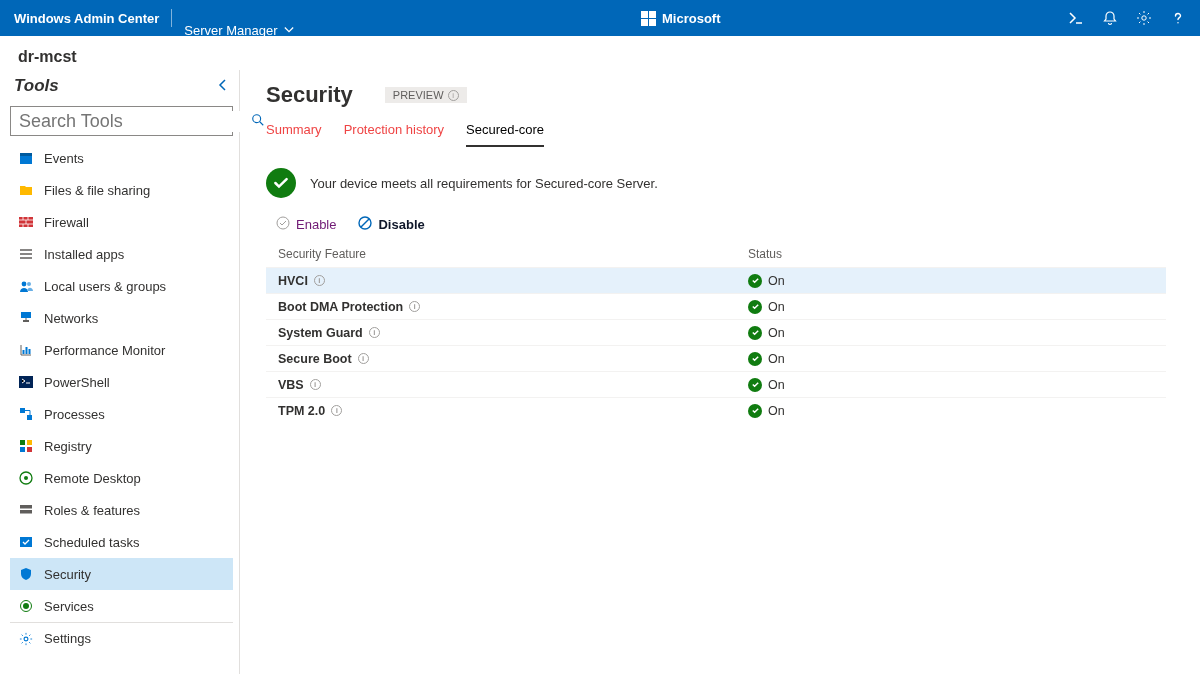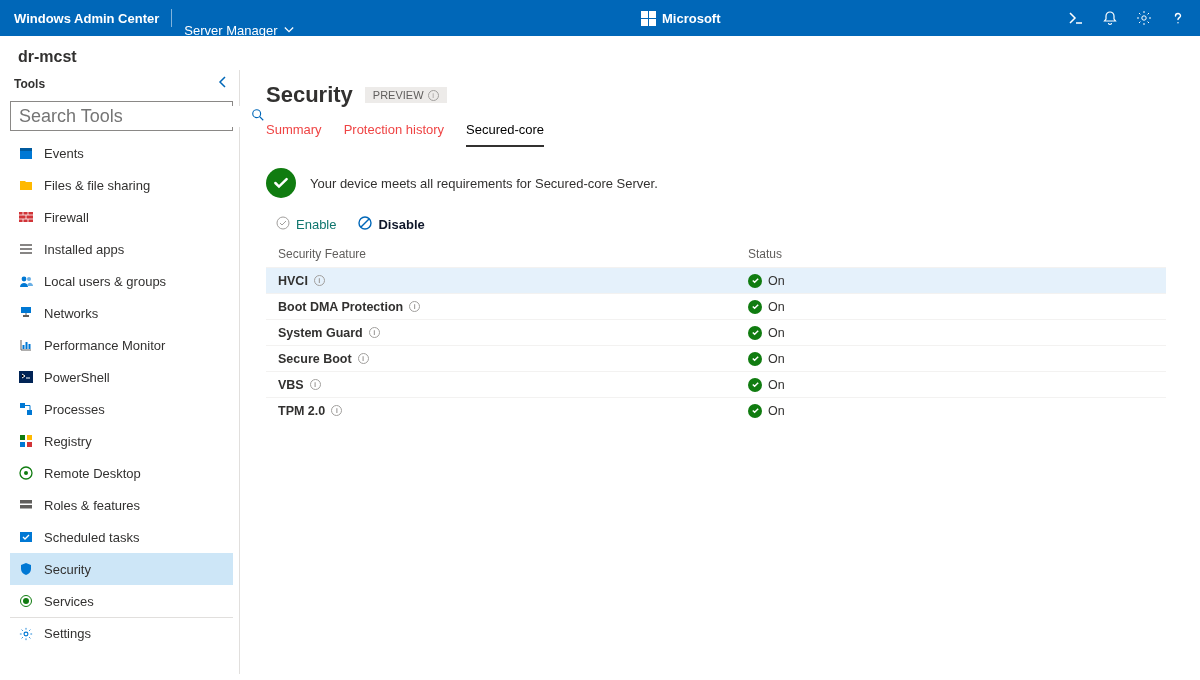--- a/index.html
+++ b/index.html
@@ -16,43 +16,43 @@
   .topbar .right { display: flex; align-items: center; gap: 18px; }
   .topbar .right svg, .topbar svg { fill: #fff; }
   .icon-button { cursor: pointer; display: flex; align-items: center; }
   
   .server-name { padding: 12px 18px 4px; font-size: 16px; font-weight: 700; }
   
   .body { display: flex; height: calc(680px - 36px - 40px); }
   
   .sidebar { width: 240px; border-right: 1px solid #e1dfdd; padding: 0 6px 0 10px; display: flex; flex-direction: column; }
   .tools-header { display: flex; align-items: center; justify-content: space-between; padding: 6px 4px 10px; }
-  .tools-header .title { font-size: 12px; font-weight: 600; }
+  .tools-header .title { font-size: 17px; font-weight: 600; font-style: italic; }
   .search-wrap { display: flex; align-items: center; border: 1px solid #8a8886; height: 30px; padding: 0 8px; margin-bottom: 6px; }
   .search-wrap input { flex: 1; border: none; outline: none; font-size: 18px; }
   .tools-list { flex: 1; overflow-y: auto; position: relative; }
   .tool-item { display: flex; align-items: center; gap: 10px; height: 32px; padding: 0 8px; cursor: pointer; color: #323130; }
   .tool-item.selected { background: #cde6f7; }
   .tool-item .ticon { width: 16px; height: 16px; display: flex; align-items: center; justify-content: center; }
   .tools-list::-webkit-scrollbar { width: 14px; }
   .tools-list::-webkit-scrollbar-thumb { background: #c8c6c4; }
   .tools-list::-webkit-scrollbar-track { background: #f3f2f1; }
   
   .main { flex: 1; padding: 12px 26px; overflow: auto; }
   .page-title-row { display: flex; align-items: center; gap: 12px; margin-bottom: 14px; }
   .page-title { font-size: 22px; font-weight: 600; }
-  .preview-badge { background: #edebe9; padding: 2px 8px; font-size: 11px; color: #605e5c; display: flex; align-items: center; gap: 4px; }
+  .preview-badge { background: #edebe9; padding: 2px 8px; font-size: 11px; color: #605e5c; display: flex; align-items: center; gap: 4px; margin-left: 20px; }
   .tabs { display: flex; gap: 22px; border-bottom: 1px solid transparent; margin-bottom: 20px; }
   .tab { padding-bottom: 8px; cursor: pointer; color: #ef4444; }
   .tab.active { color: #000000; border-bottom: 2px solid #323130; font-weight: 400; }
   .status-banner { display: flex; align-items: center; gap: 14px; margin-bottom: 18px; }
   .check-circle { width: 30px; height: 30px; border-radius: 50%; background: #107c10; display: flex; align-items: center; justify-content: center; }
   .actions { display: flex; gap: 22px; margin-bottom: 8px; padding-left: 10px; }
   .action { display: flex; align-items: center; gap: 6px; cursor: pointer; }
-  .action.disabled { color: #0f766e; }
+  .action.disabled { color: #701a75; }
   .feat-table { width: 900px; }
   .feat-header, .feat-row { display: flex; align-items: center; height: 26px; }
   .feat-header { color: #605e5c; font-size: 12px; border-bottom: 0; padding: 0 12px; }
   .col-name { flex: 0 0 470px; }
   .col-status { flex: 0 0 120px; display: flex; align-items: center; gap: 6px; }
   .feat-row { padding: 0 12px; font-size: 12.5px; border-top: 1px solid #f3f2f1; }
   .feat-row .fname { font-weight: 600; display: flex; align-items: center; gap: 6px; }
   .feat-row.selected { background: #e5f1fb; }
   .status-on { width: 14px; height: 14px; border-radius: 50%; background: #107c10; display: inline-flex; align-items: center; justify-content: center; }
   .info-icon { width: 11px; height: 11px; border: 1px solid #a19f9d; border-radius: 50%; display: inline-flex; align-items: center; justify-content: center; font-size: 8px; color: #a19f9d; }

